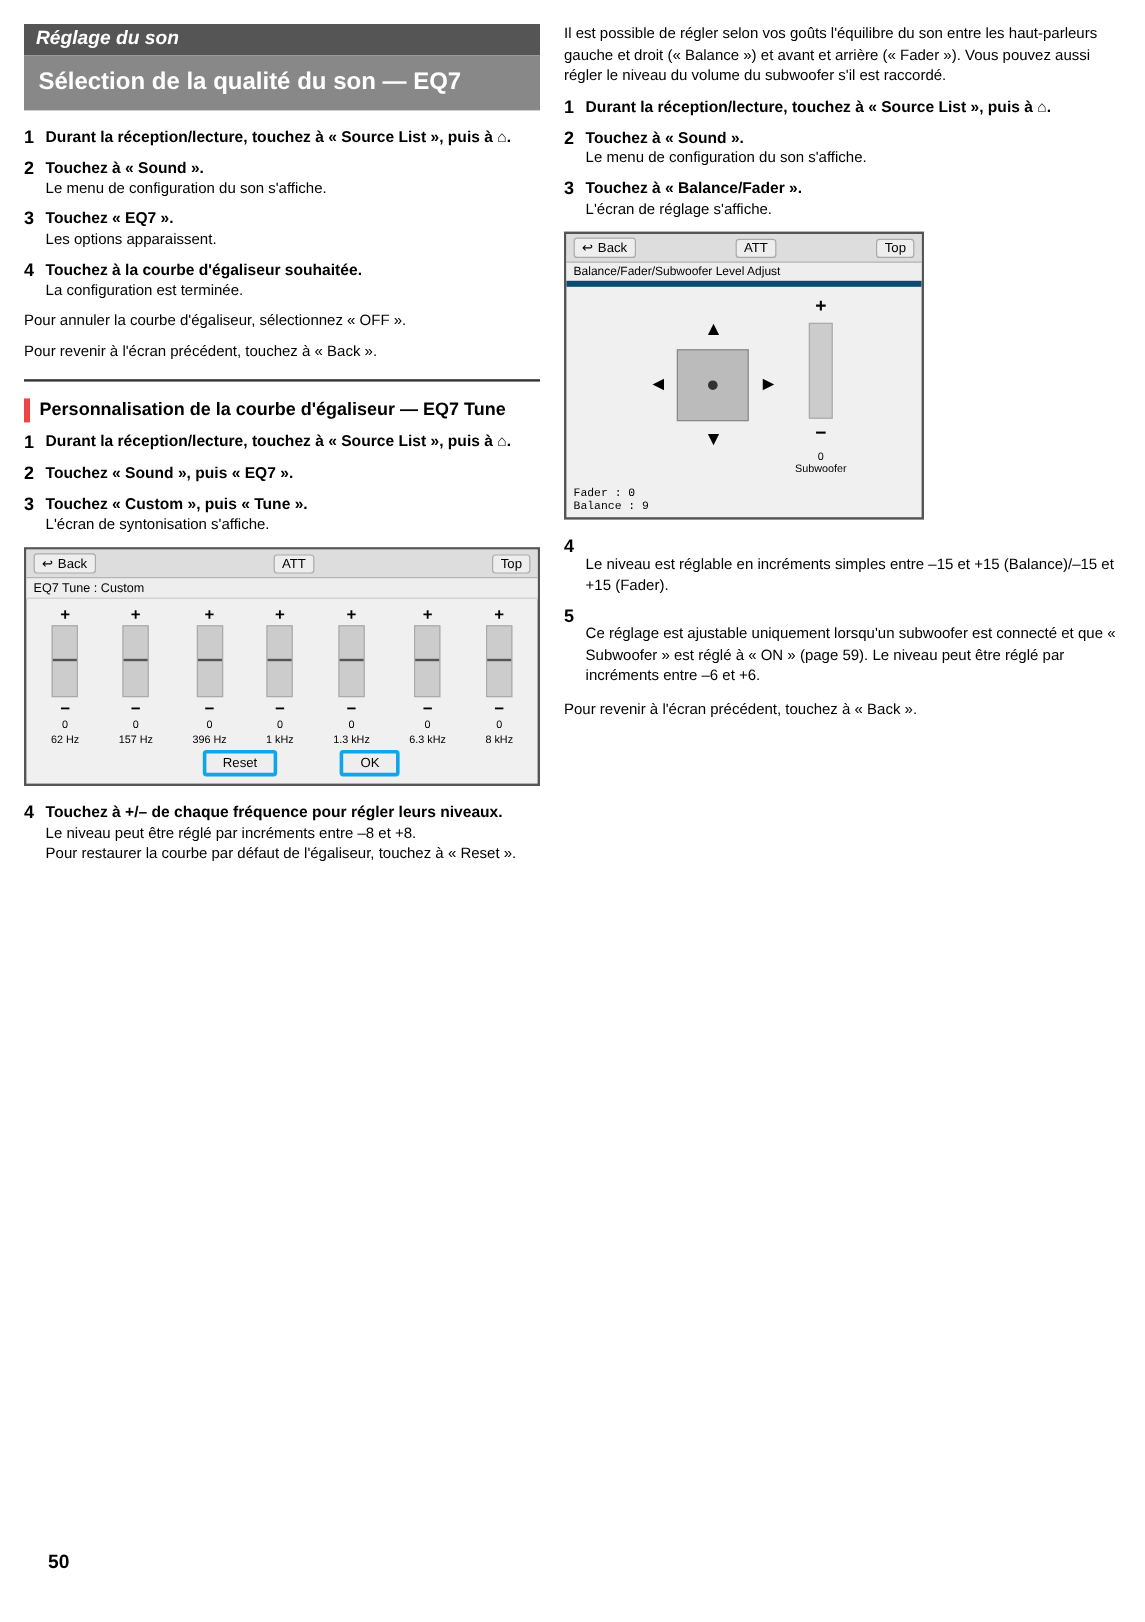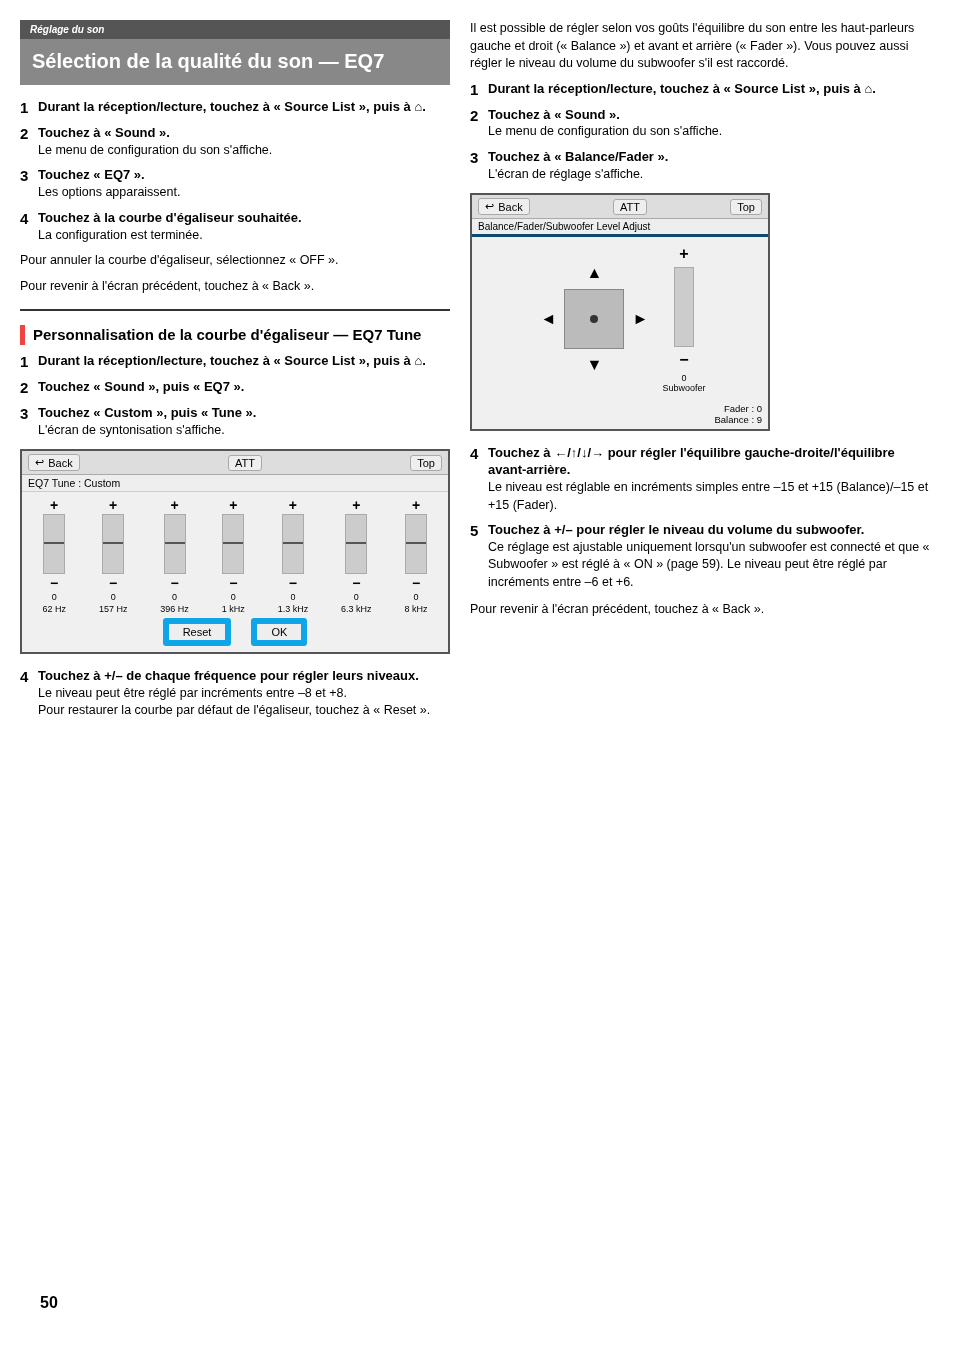--- a/index.html
+++ b/index.html
@@ -25,21 +25,21 @@
     .right-col {
       flex: 1;
     }
 
     
     .section-header-box {
       background: #555;
       color: #fff;
       font-style: italic;
       font-weight: bold;
-      font-size: 10px;
+      font-size: 16px;
       padding: 4px 10px;
       margin-bottom: 0;
     }
     .section-title-box {
       background: #888;
       color: #fff;
       font-size: 20px;
       font-weight: bold;
       padding: 10px 12px 12px 12px;
       margin-bottom: 14px;
@@ -166,24 +166,25 @@
     }
     .screen-bottom-bar {
       display: flex;
       justify-content: center;
       gap: 20px;
       padding: 4px 6px 6px 6px;
     }
     .screen-bottom-bar button {
       font-size: 11px;
       background: #eee;
-      border: 6px solid #0ea5e9;
+      border: 3px solid #0ea5e9;
       padding: 2px 14px;
       border-radius: 3px;
       cursor: pointer;
+      margin-left: 32px;
     }
 
     
     .bf-screen {
       border: 2px solid #555;
       margin: 10px 0 14px 0;
       background: #f0f0f0;
       font-size: 11px;
       width: 300px;
     }
@@ -192,21 +193,21 @@
       justify-content: space-between;
       align-items: center;
       background: #ddd;
       padding: 3px 6px;
       border-bottom: 1px solid #aaa;
     }
     .bf-subtitle {
       background: #eee;
       font-size: 10px;
       padding: 2px 6px;
-      border-bottom: 3px solid #0c4a6e;
+      border-bottom: 5px solid #0c4a6e;
     }
     .bf-main {
       display: flex;
       flex-direction: row;
       padding: 8px;
       gap: 8px;
       align-items: center;
       justify-content: center;
     }
     .bf-cross {
@@ -265,22 +266,23 @@
     .bf-right-minus {
       font-size: 16px;
       font-weight: bold;
     }
     .bf-right-label {
       font-size: 9px;
       text-align: center;
     }
     .bf-status {
       font-size: 9.5px;
-      text-align: right;
+      text-align: left;
       padding: 2px 6px 4px 6px;
+      font-family: Liberation Mono, monospace;
     }
 
     .page-num {
       position: absolute;
       bottom: 20px;
       left: 20px;
       font-weight: bold;
       font-size: 16px;
     }
 
@@ -554,29 +556,29 @@
       </div>
       <div class="bf-status">
         <span>Fader : 0</span><br>
         <span>Balance : 9</span>
       </div>
     </div>
 
     <div class="step-row" style="margin-top:6px;">
       <div class="num">4</div>
       <div class="content">
-        <span class="label">Touchez à ←/↑/↓/→ pour régler l'équilibre gauche-droite/l'équilibre avant-arrière.</span><br>
+        <br>
         <span class="detail">Le niveau est réglable en incréments simples entre –15 et +15 (Balance)/–15 et +15 (Fader).</span>
       </div>
     </div>
 
     <div class="step-row" style="margin-top:6px;">
       <div class="num">5</div>
       <div class="content">
-        <span class="label">Touchez à +/– pour régler le niveau du volume du subwoofer.</span><br>
+        <br>
         <span class="detail">Ce réglage est ajustable uniquement lorsqu'un subwoofer est connecté et que « Subwoofer » est réglé à « ON » (page 59). Le niveau peut être réglé par incréments entre –6 et +6.</span>
       </div>
     </div>
 
     <p style="margin-top:10px;">Pour revenir à l'écran précédent, touchez à « Back ».</p>
 
   </div>
 </div>
 
 </body></html>

